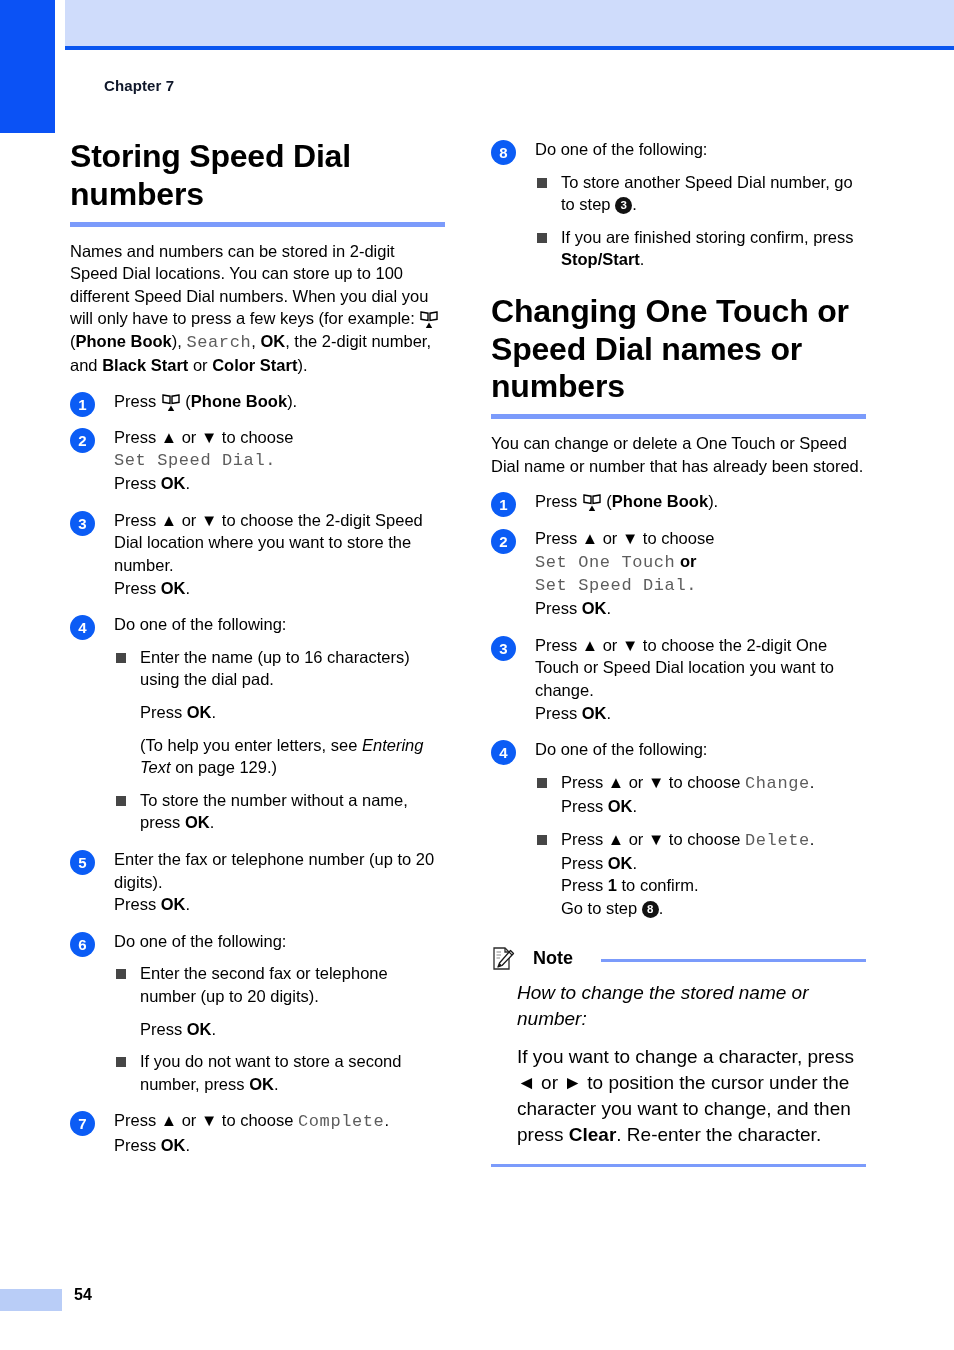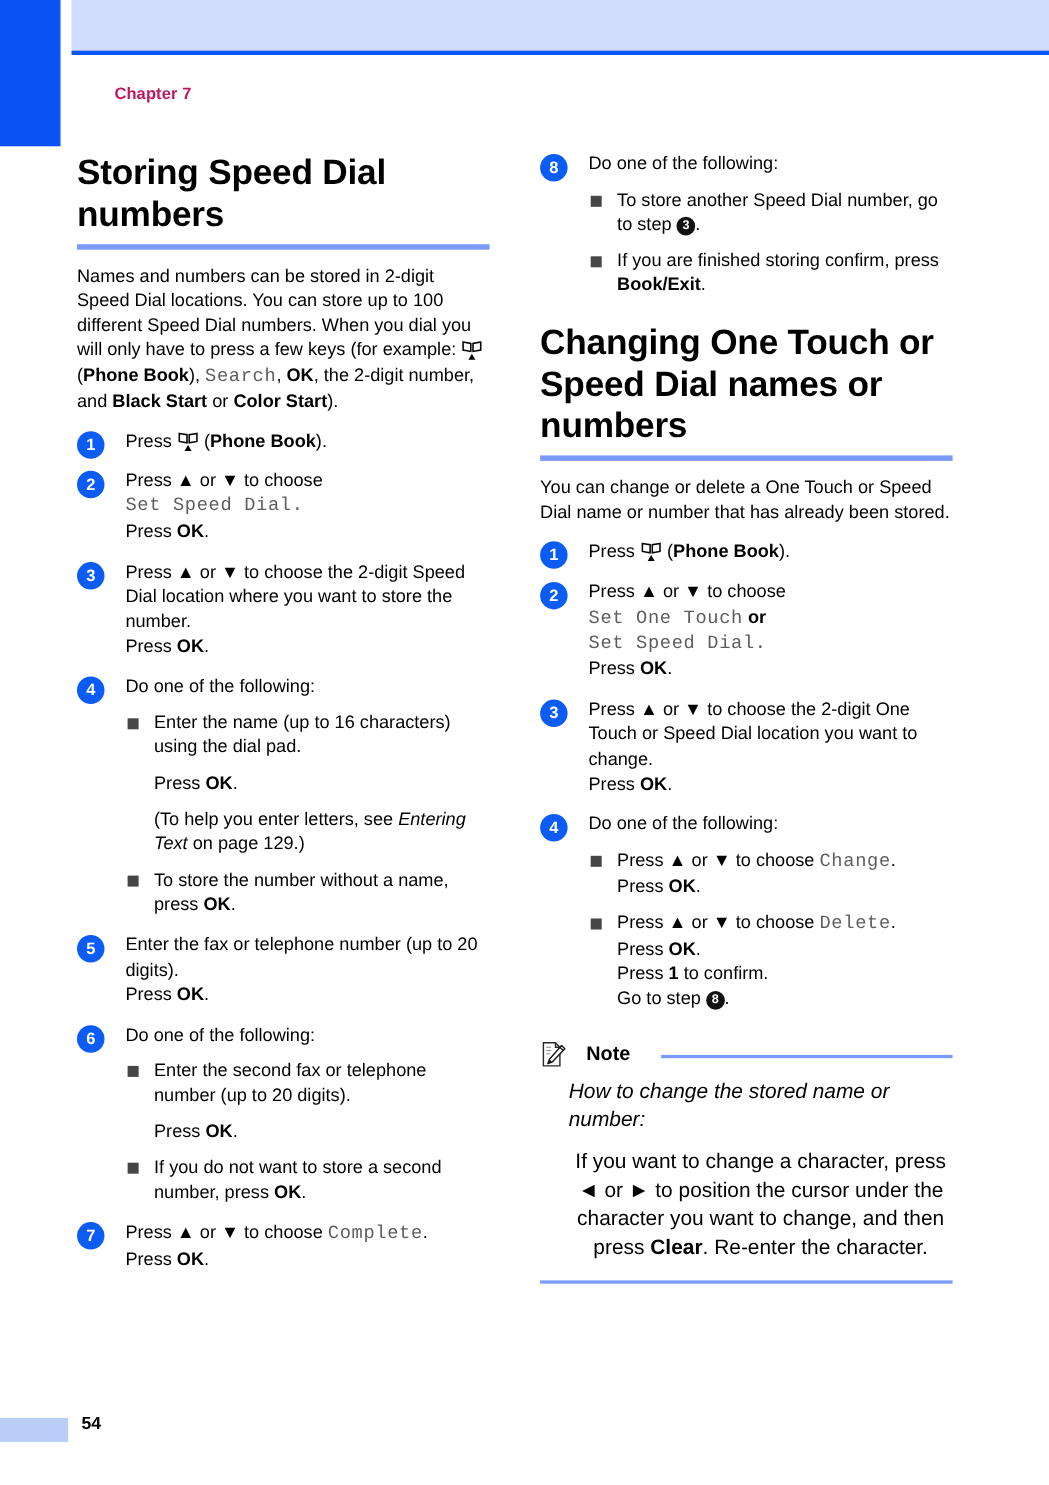--- a/index.html
+++ b/index.html
@@ -40,21 +40,21 @@
     width: 55px;
     height: 133px;
     background: #0b52f5;
   }
   .chapter-label {
     position: absolute;
     left: 104px;
     top: 77px;
     font-size: 15px;
     font-weight: bold;
-    color: #be185d;
+    color: #0f172a;
     letter-spacing: .1px;
   }
   .footer-bar {
     position: absolute;
     left: 0;
     top: 1289px;
     width: 62px;
     height: 22px;
     background: #b9cdf7;
   }
@@ -208,21 +208,21 @@
   }
   .note-body {
     padding-left: 26px;
     padding-top: 8px;
   }
   .note-body p {
     font-size: 19px;
     line-height: 1.37;
     margin: 0 0 12px 0;
   }
-  .note-body p:last-child { margin-bottom: 0; text-align: center; }
+  .note-body p:last-child { margin-bottom: 0; }
   .note-foot-rule {
     height: 3px;
     background: #7b9bfb;
     margin-top: 16px;
   }
 </style>
 </head>
 <body>
 
 <div class="header-band"></div>
@@ -330,21 +330,21 @@
     <div class="step-marker">8</div>
     <div class="step-body">
       <div>Do one of the following:</div>
       <div class="bullets">
         <div class="bullet">
           <span class="bullet-marker"></span>
           <span><span>To store another Speed Dial number, go to step </span><span class="step-ref">3</span><span>.</span></span>
         </div>
         <div class="bullet">
           <span class="bullet-marker"></span>
-          <span><span>If you are finished storing confirm, press </span><b>Book/Exit</b><span>.</span></span>
+          <span><span>If you are finished storing confirm, press </span><b>Stop/Start</b><span>.</span></span>
         </div>
       </div>
     </div>
   </div>
 
   <h1 class="section-title" style="margin-top:22px;">Changing One Touch or Speed Dial names or numbers</h1>
   <div class="title-rule"></div>
 
   <p class="body-text">You can change or delete a One Touch or Speed Dial name or number that has already been stored.</p>
 

